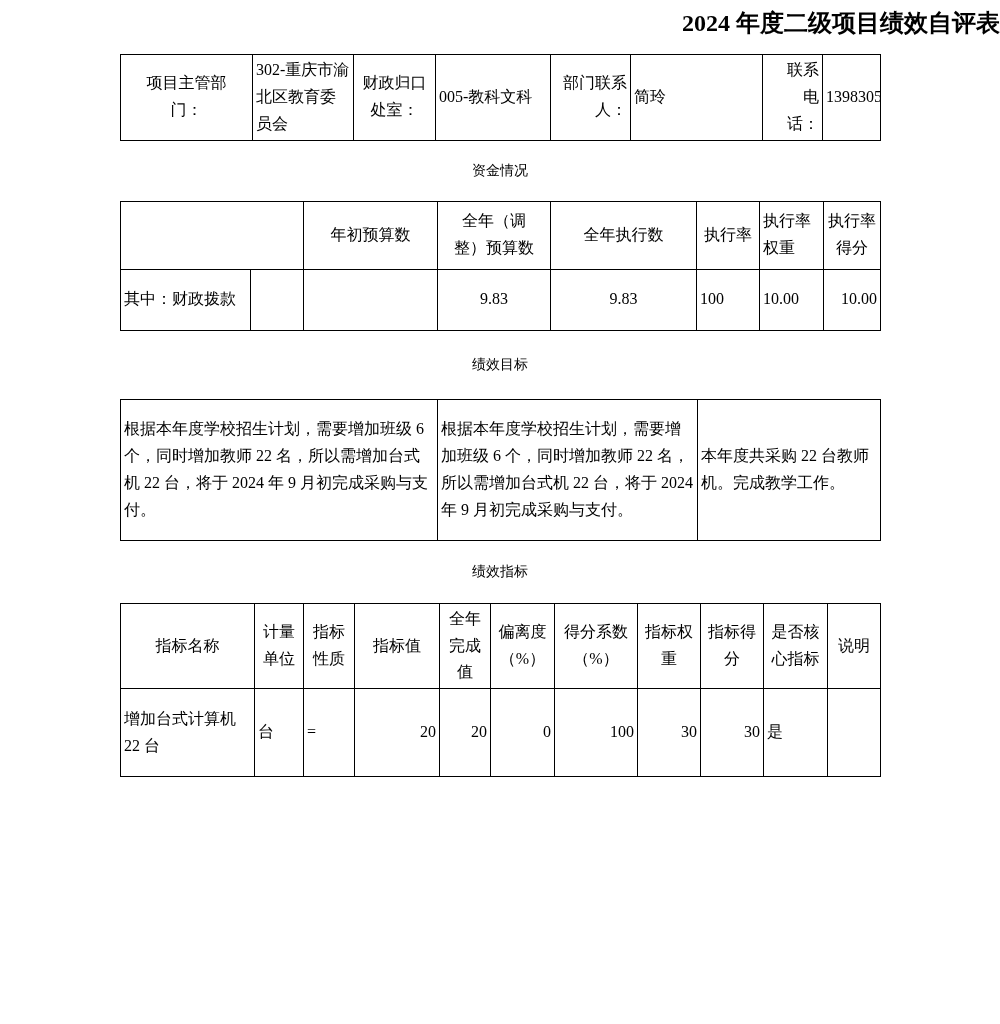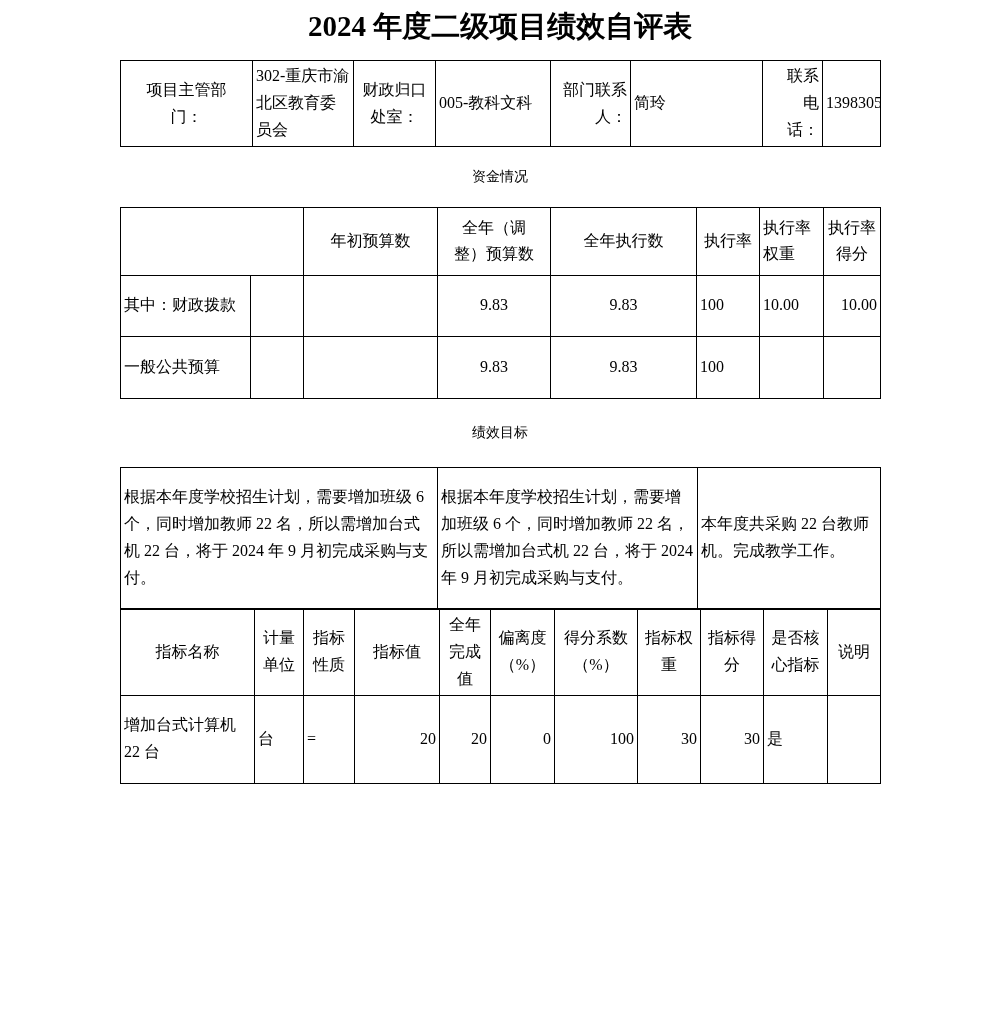--- a/index.html
+++ b/index.html
@@ -1,21 +1,21 @@
 <!DOCTYPE html>
 <html><head>
 <meta charset="utf-8">
 <style>
   html,body{margin:0;padding:0;}
   body{
     width:1000px;height:1024px;overflow:hidden;background:#ffffff;color:#000000;
     font-family:"Liberation Serif","DejaVu Serif",serif;
   }
   .title{
-    font-size:29px;font-weight:bold;text-align:center;margin:8px 0 0 0;line-height:1.25;
+    font-size:24px;font-weight:bold;text-align:right;margin:8px 0 0 0;line-height:1.25;
   }
   .doc{width:760px;margin:16px auto 0 auto;}
   table.t{
     border-collapse:collapse;table-layout:fixed;width:760px;
   }
   table.t td{
     border:1px solid #000000;
     font-size:16px;line-height:1.68;padding:2px 3px;
     vertical-align:middle;overflow:hidden;word-break:normal;
   }
@@ -102,50 +102,41 @@
       <tr style="height:61px">
         <td class="val">其中：财政拨款</td>
         <td class="val"></td>
         <td class="num-c"></td>
         <td class="num-c">9.83</td>
         <td class="num-c">9.83</td>
         <td class="num-l">100</td>
         <td class="num-l">10.00</td>
         <td class="num-r">10.00</td>
       </tr>
-      <tr style="height:62px">
-        <td class="val">一般公共预算</td>
-        <td class="val"></td>
-        <td class="num-c"></td>
-        <td class="num-c">9.83</td>
-        <td class="num-c">9.83</td>
-        <td class="num-l">100</td>
-        <td class="num-l"></td>
-        <td class="num-r"></td>
-      </tr>
     </tbody>
       </table>
 
     <div class="strip" style="height:68px">绩效目标</div>
 
     <table class="t">
       <colgroup>
         <col style="width:317px">
           <col style="width:260px">
           <col style="width:183px">
       </colgroup>
       <tbody>
       <tr style="height:141px">
         <td class="goal">根据本年度学校招生计划，需要增加班级 6 个，同时增加教师 22 名，所以需增加台式机 22 台，将于 2024 年 9 月初完成采购与支付。</td>
         <td class="goal">根据本年度学校招生计划，需要增加班级 6 个，同时增加教师 22 名，所以需增加台式机 22 台，将于 2024 年 9 月初完成采购与支付。</td>
         <td class="goal">本年度共采购 22 台教师机。完成教学工作。</td>
       </tr>
     </tbody>
       </table>
 
+    <div class="strip" style="height:62px">绩效指标</div>
 
     <table class="t">
       <colgroup>
         <col style="width:134px">
           <col style="width:49px">
           <col style="width:51px">
           <col style="width:85px">
         <col style="width:51px">
           <col style="width:64px">
           <col style="width:83px">

